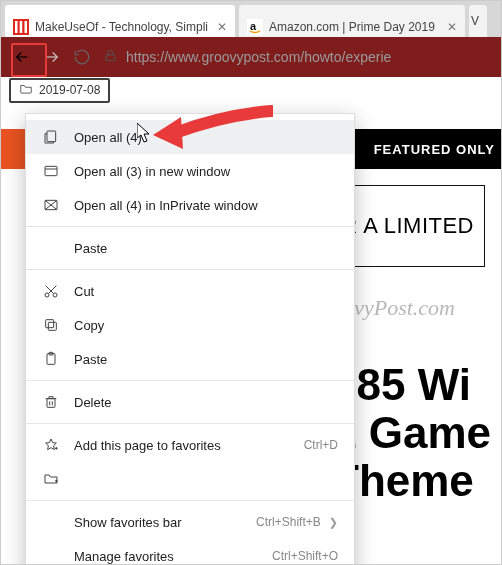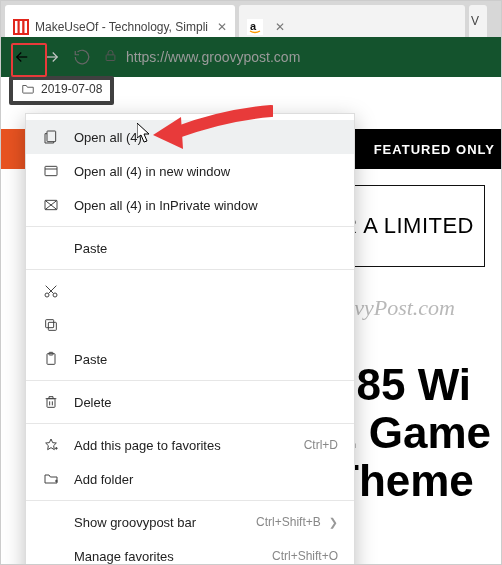--- a/index.html
+++ b/index.html
@@ -5,29 +5,29 @@
   html,body{margin:0;padding:0;font-family:"Segoe UI",Arial,sans-serif;background:#fff;}
   .stage{position:relative;width:502px;height:565px;overflow:hidden;border:1px solid #ccc;box-sizing:border-box;}
   
   .tabs{display:flex;height:36px;background:#d7d7d7;align-items:flex-end;}
   .tab{height:32px;display:flex;align-items:center;background:#f3f3f3;margin-left:4px;padding:12px 8px 0 8px;border-top-left-radius:3px;border-top-right-radius:3px;font-size:12px;color:#444;max-width:230px;box-sizing:border-box;}
   .tab.active{background:#fff;}
   .tab .favicon{width:16px;height:16px;margin-right:6px;flex:0 0 16px;}
   .tab .title{white-space:nowrap;overflow:hidden;text-overflow:ellipsis;flex:1;}
   .tab .close{margin-left:6px;color:#777;}
   
-  .addr{display:flex;align-items:center;height:40px;background:#14532d;padding:0 6px;}
+  .addr{display:flex;align-items:center;height:40px;background:#7f1d1d;padding:0 6px;}
   .nav-btn{width:30px;height:30px;display:flex;align-items:center;justify-content:center;color:#666;border-radius:3px;}
   .nav-btn.back{color:#000;}
   .url{display:flex;align-items:center;flex:1;height:30px;font-size:14px;color:#111;padding-left:6px;}
   .url .lock{margin-right:8px;color:#555;}
   .url .dim{color:#9a9a9a;}
   
   .favbar{display:flex;align-items:center;height:26px;padding:0 8px;}
-  .favitem{display:flex;align-items:flex-start;font-size:12px;color:#333;padding:2px 8px;border:4px solid #404040;border-radius:2px;}
+  .favitem{display:flex;align-items:center;font-size:12px;color:#333;padding:2px 8px;border:2px solid #404040;border-radius:2px;}
   .favitem .foldericon{margin-right:6px;color:#555;}
   
   .page{position:absolute;left:0;top:104px;right:0;bottom:0;background:#fff;}
   .orangeblk{position:absolute;left:0;top:24px;width:30px;height:40px;background:#e85321;}
   .blackbar{position:absolute;left:60px;right:0;top:24px;height:40px;background:#000;color:#fff;font-size:13px;font-weight:600;display:flex;align-items:center;justify-content:flex-end;padding-right:6px;letter-spacing:1px;}
   .leaderboard{position:absolute;left:60px;right:16px;top:80px;height:80px;border:1px solid #111;background:#fff;display:flex;align-items:center;justify-content:flex-end;padding-right:10px;font-family:Arial,sans-serif;}
   .leaderboard .txt{text-align:right;font-size:22px;line-height:22px;letter-spacing:0.5px;}
   .watermark{position:absolute;right:46px;top:190px;color:#b8b8b8;font-size:22px;font-style:italic;font-family:Georgia,serif;}
   .headline{position:absolute;right:10px;top:256px;text-align:left;color:#000;font-family:Arial Black,Arial,sans-serif;font-weight:900;font-size:44px;line-height:48px;}
   
@@ -66,20 +66,21 @@
       <span class="close">✕</span>
     </div>
     <div class="tab" style="width:226px">
       <span class="favicon">
         <svg viewBox="0 0 16 16">
             <rect width="16" height="16" fill="#fff"></rect>
             <text x="3" y="11" font-size="11" font-family="Arial" font-weight="bold" fill="#111">a</text>
             <path d="M3 12 Q8 15 13 12" stroke="#ff9900" stroke-width="1.4" fill="none"></path>
           </svg>
       </span>
+      <span class="title">Amazon.com | Prime Day 2019</span>
       <span class="close">✕</span>
     </div>
     <div class="tab" style="width:18px;padding:0 2px;justify-content:center;">
       <span class="title">V</span>
     </div>
   </div>
 
   <div class="addr">
     <div class="nav-btn back">
       <svg width="18" height="18" viewBox="0 0 24 24" fill="none" stroke="currentColor" stroke-width="1.6">
@@ -100,20 +101,21 @@
         </svg>
     </div>
     <div class="url">
       <span class="lock">
         <svg width="15" height="15" viewBox="0 0 24 24" fill="none" stroke="currentColor" stroke-width="1.6">
             <rect x="5" y="11" width="14" height="9" rx="1"></rect>
             <path d="M8 11V8a4 4 0 1 1 8 0v3"></path>
           </svg>
       </span>
       <span class="dim">https://www.groovypost.com</span>
+        <span class="dim">/howto/experie</span>
     </div>
   </div>
 
   <div class="favbar">
     <div class="favitem">
       <span class="foldericon">
         <svg width="14" height="14" viewBox="0 0 24 24" fill="none" stroke="currentColor" stroke-width="1.6">
             <path d="M3 6h6l2 3h10v9a1 1 0 0 1-1 1H4a1 1 0 0 1-1-1V6z"></path>
           </svg>
       </span>
@@ -149,21 +151,21 @@
       </span>
       <span class="lbl">Open all (4)</span>
     </div>
     <div class="row">
       <span class="ico">
         <svg width="16" height="16" viewBox="0 0 24 24" fill="none" stroke="currentColor" stroke-width="1.5">
             <rect x="3" y="5" width="18" height="14" rx="1"></rect>
             <path d="M3 9h18"></path>
           </svg>
       </span>
-      <span class="lbl">Open all (4) in new window</span>
+      <span class="lbl">Open all (3) in new window</span>
     </div>
     <div class="row">
       <span class="ico">
         <svg width="16" height="16" viewBox="0 0 24 24" fill="none" stroke="currentColor" stroke-width="1.5">
             <rect x="3" y="5" width="18" height="14" rx="1"></rect>
             <path d="M3 5l18 14M21 5L3 19"></path>
           </svg>
       </span>
       <span class="lbl">Open all (4) in InPrivate window</span>
     </div>
@@ -173,28 +175,30 @@
     </div>
     <hr>
     <div class="row">
       <span class="ico">
         <svg width="16" height="16" viewBox="0 0 24 24" fill="none" stroke="currentColor" stroke-width="1.5">
             <circle cx="6" cy="18" r="3"></circle>
             <circle cx="18" cy="18" r="3"></circle>
             <path d="M8.5 15.5L20 4M15.5 15.5L4 4"></path>
           </svg>
       </span>
+      <span class="lbl">Cut</span>
     </div>
     <div class="row">
       <span class="ico">
         <svg width="16" height="16" viewBox="0 0 24 24" fill="none" stroke="currentColor" stroke-width="1.5">
             <rect x="8" y="8" width="12" height="12" rx="1"></rect>
             <rect x="4" y="4" width="12" height="12" rx="1"></rect>
           </svg>
       </span>
+      <span class="lbl">Copy</span>
     </div>
     <div class="row">
       <span class="ico">
         <svg width="16" height="16" viewBox="0 0 24 24" fill="none" stroke="currentColor" stroke-width="1.5">
             <rect x="6" y="4" width="12" height="16" rx="1"></rect>
             <rect x="9" y="2" width="6" height="4" rx="1"></rect>
           </svg>
       </span>
       <span class="lbl">Paste</span>
     </div>
@@ -221,25 +225,24 @@
       <span class="lbl">Add this page to favorites</span>
       <span class="sc">Ctrl+D</span>
     </div>
     <div class="row">
       <span class="ico">
         <svg width="16" height="16" viewBox="0 0 24 24" fill="none" stroke="currentColor" stroke-width="1.5">
             <path d="M3 6h6l2 3h10v9H3z"></path>
             <path d="M18 15h4M20 13v4"></path>
           </svg>
       </span>
-      <span class="lbl">Add folder</span>
     </div>
     <hr>
     <div class="row noico">
-      <span class="lbl">Show groovypost bar</span>
+      <span class="lbl">Show favorites bar</span>
       <span class="sc">Ctrl+Shift+B</span>
       <span class="chev">❯</span>
     </div>
     <div class="row noico">
       <span class="lbl">Manage favorites</span>
       <span class="sc">Ctrl+Shift+O</span>
     </div>
   </div>
 
   <div class="back-hl"></div>

